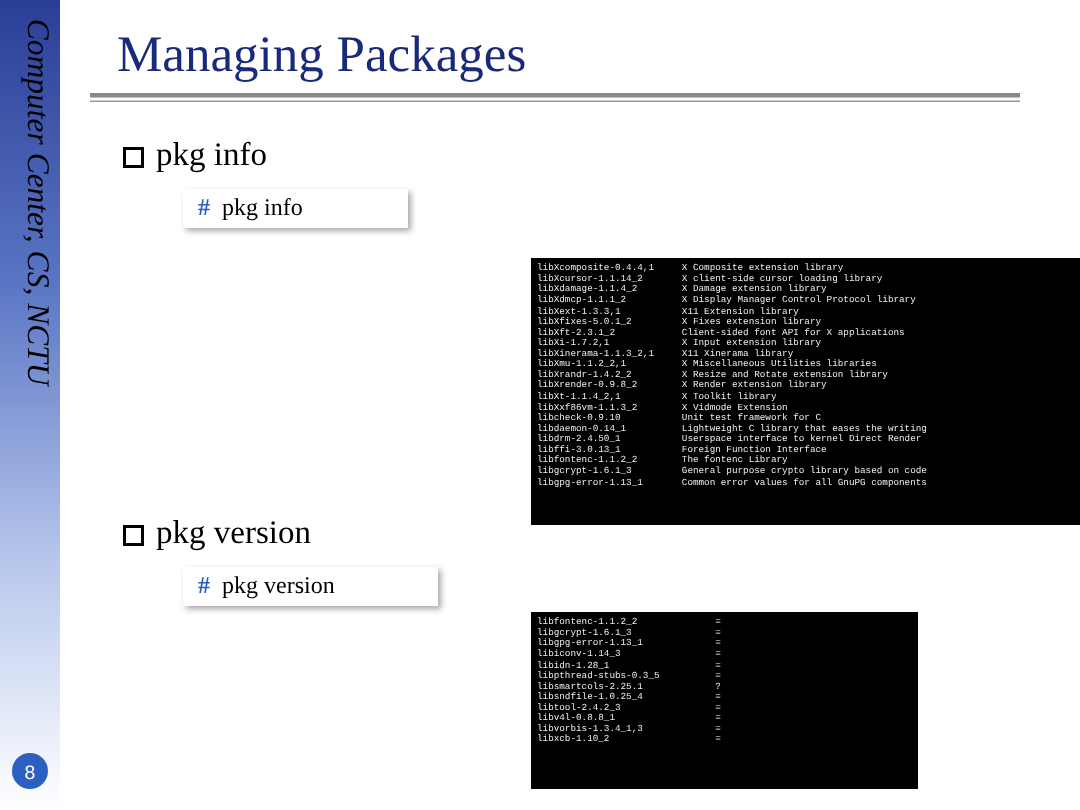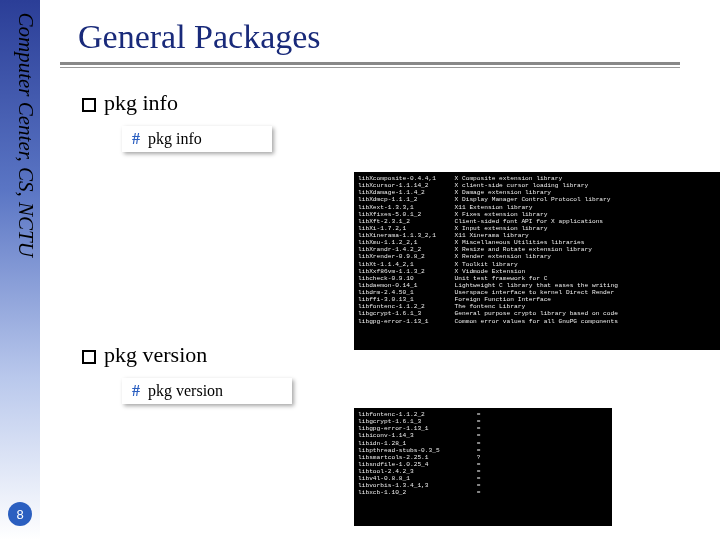--- a/index.html
+++ b/index.html
@@ -54,21 +54,21 @@
 
 <div class="slide">
   <div class="sidebar">
     <div class="vwrap">Computer Center, CS, NCTU</div>
     <div class="pagenum">
       <span class="pagenum-circle">8</span>
     </div>
   </div>
 
   <div class="content">
-    <div class="title">General Packages</div>
+    <div class="title">Managing Packages</div>
     <div class="hr1"></div>
     <div class="hr2"></div>
 
     <div class="bullet">
       <span class="sq"></span>
       <span>pkg info</span>
     </div>
     <div class="cmdbox">
       <span class="blue">#</span>
       <span>pkg info</span>

